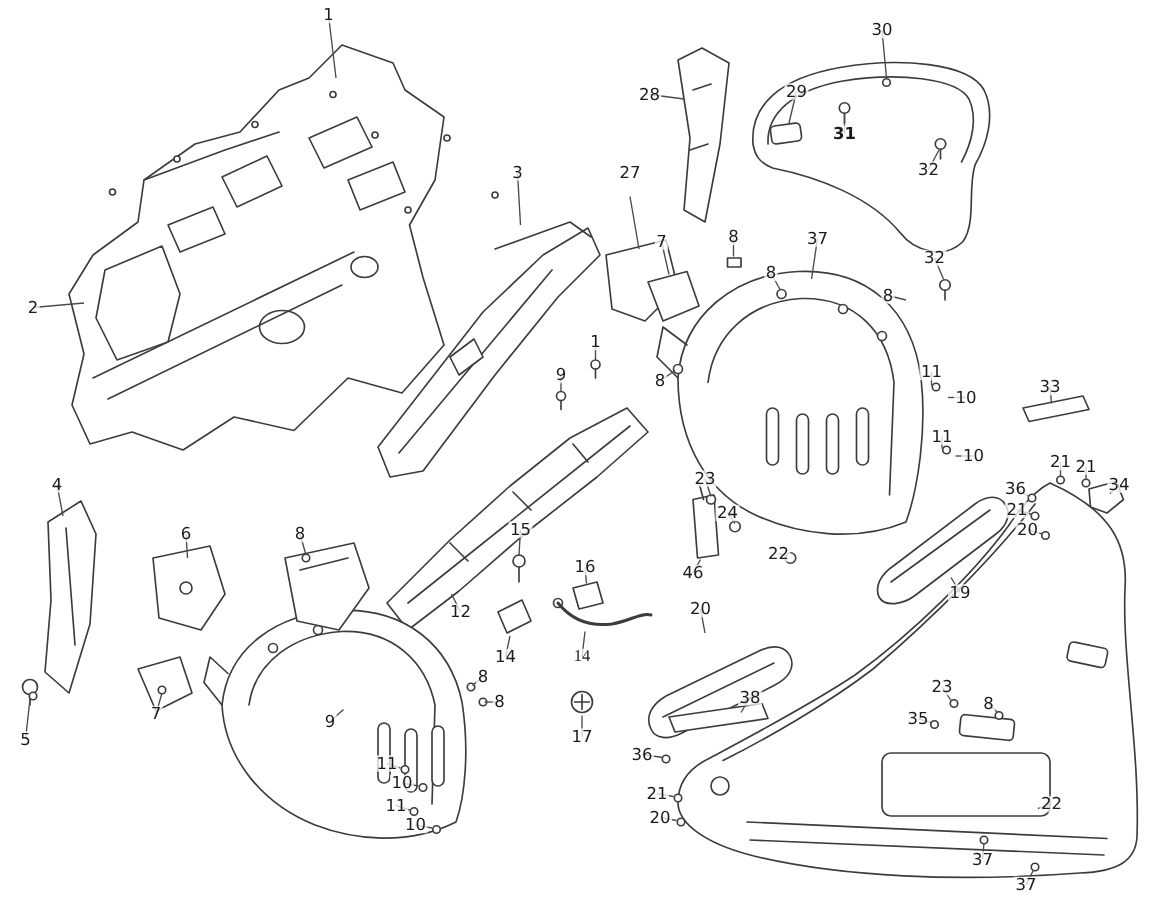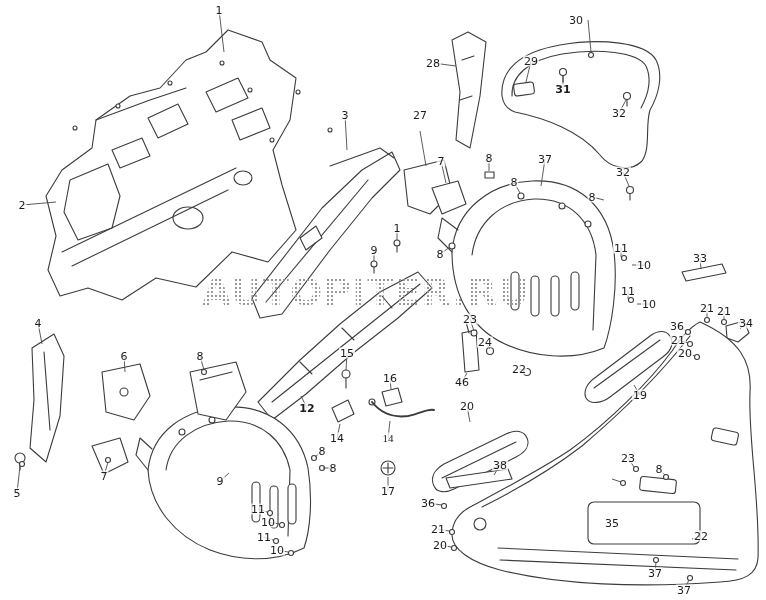--- a/index.html
+++ b/index.html
@@ -315,25 +315,24 @@
       <line x1="268" y1="522" x2="279" y2="524"></line>
       <line x1="264" y1="537" x2="273" y2="540"></line>
       <line x1="277" y1="550" x2="288" y2="552"></line>
       <line x1="438" y1="529" x2="449" y2="531"></line>
       <line x1="440" y1="545" x2="451" y2="547"></line>
       <line x1="701" y1="536" x2="692" y2="539"></line>
       <line x1="655" y1="573" x2="656" y2="562"></line>
       <line x1="684" y1="590" x2="689" y2="580"></line>
     </svg>
 
-  <div class="watermark">AUTOPITER.RU</div>
 
   <div class="callout-layer">
       <span class="callout" style="left: 219px; top: 10px; color: rgb(28, 28, 28);">1</span>
-      <span class="callout" style="left: 576px; top: 20px; color: rgb(28, 28, 28);">30</span>
+      <span class="callout" style="left: 588px; top: 20px; color: rgb(28, 28, 28);">30</span>
       <span class="callout" style="left: 433px; top: 63px; color: rgb(28, 28, 28);">28</span>
       <span class="callout" style="left: 531px; top: 61px; color: rgb(28, 28, 28);">29</span>
       <span class="callout" style="left: 563px; top: 89px; color: rgb(28, 28, 28); font-weight: bold;">31</span>
       <span class="callout" style="left: 619px; top: 113px; color: rgb(28, 28, 28);">32</span>
       <span class="callout" style="left: 345px; top: 115px; color: rgb(28, 28, 28);">3</span>
       <span class="callout" style="left: 420px; top: 115px; color: rgb(28, 28, 28);">27</span>
       <span class="callout" style="left: 441px; top: 161px; color: rgb(28, 28, 28);">7</span>
       <span class="callout" style="left: 489px; top: 158px; color: rgb(28, 28, 28);">8</span>
       <span class="callout" style="left: 545px; top: 159px; color: rgb(28, 28, 28);">37</span>
       <span class="callout" style="left: 514px; top: 182px; color: rgb(28, 28, 28);">8</span>
@@ -357,34 +356,34 @@
       <span class="callout" style="left: 38px; top: 323px; color: rgb(28, 28, 28);">4</span>
       <span class="callout" style="left: 124px; top: 356px; color: rgb(28, 28, 28);">6</span>
       <span class="callout" style="left: 200px; top: 356px; color: rgb(28, 28, 28);">8</span>
       <span class="callout" style="left: 347px; top: 353px; color: rgb(28, 28, 28);">15</span>
       <span class="callout" style="left: 470px; top: 319px; color: rgb(28, 28, 28);">23</span>
       <span class="callout" style="left: 485px; top: 342px; color: rgb(28, 28, 28);">24</span>
       <span class="callout" style="left: 462px; top: 382px; color: rgb(28, 28, 28);">46</span>
       <span class="callout" style="left: 519px; top: 369px; color: rgb(28, 28, 28);">22</span>
       <span class="callout" style="left: 640px; top: 395px; color: rgb(28, 28, 28);">19</span>
       <span class="callout" style="left: 390px; top: 378px; color: rgb(28, 28, 28);">16</span>
-      <span class="callout" style="left: 307px; top: 408px; color: rgb(28, 28, 28); font-weight: bold;">12</span>
+      <span class="callout" style="left: 307px; top: 408px; color: rgb(28, 28, 28);">12</span>
       <span class="callout" style="left: 467px; top: 406px; color: rgb(28, 28, 28);">20</span>
       <span class="callout" style="left: 337px; top: 438px; color: rgb(28, 28, 28);">14</span>
       <span class="callout" style="left: 388px; top: 438px; color: rgb(28, 28, 28); font-family: Liberation Serif, serif;">14</span>
       <span class="callout" style="left: 17px; top: 493px; color: rgb(28, 28, 28);">5</span>
       <span class="callout" style="left: 104px; top: 476px; color: rgb(28, 28, 28);">7</span>
       <span class="callout" style="left: 220px; top: 481px; color: rgb(28, 28, 28);">9</span>
       <span class="callout" style="left: 333px; top: 468px; color: rgb(28, 28, 28);">8</span>
       <span class="callout" style="left: 322px; top: 451px; color: rgb(28, 28, 28);">8</span>
       <span class="callout" style="left: 388px; top: 491px; color: rgb(28, 28, 28);">17</span>
       <span class="callout" style="left: 500px; top: 465px; color: rgb(28, 28, 28);">38</span>
       <span class="callout" style="left: 428px; top: 503px; color: rgb(28, 28, 28);">36</span>
       <span class="callout" style="left: 628px; top: 458px; color: rgb(28, 28, 28);">23</span>
-      <span class="callout" style="left: 612px; top: 479px; color: rgb(28, 28, 28); margin-top: 44px;">35</span>
+      <span class="callout" style="left: 612px; top: 479px; color: rgb(28, 28, 28);">35</span>
       <span class="callout" style="left: 659px; top: 469px; color: rgb(28, 28, 28);">8</span>
       <span class="callout" style="left: 258px; top: 509px; color: rgb(28, 28, 28);">11</span>
       <span class="callout" style="left: 268px; top: 522px; color: rgb(28, 28, 28);">10</span>
       <span class="callout" style="left: 264px; top: 537px; color: rgb(28, 28, 28);">11</span>
       <span class="callout" style="left: 277px; top: 550px; color: rgb(28, 28, 28);">10</span>
       <span class="callout" style="left: 438px; top: 529px; color: rgb(28, 28, 28);">21</span>
       <span class="callout" style="left: 440px; top: 545px; color: rgb(28, 28, 28);">20</span>
       <span class="callout" style="left: 701px; top: 536px; color: rgb(28, 28, 28);">22</span>
       <span class="callout" style="left: 655px; top: 573px; color: rgb(28, 28, 28);">37</span>
       <span class="callout" style="left: 684px; top: 590px; color: rgb(28, 28, 28);">37</span>

